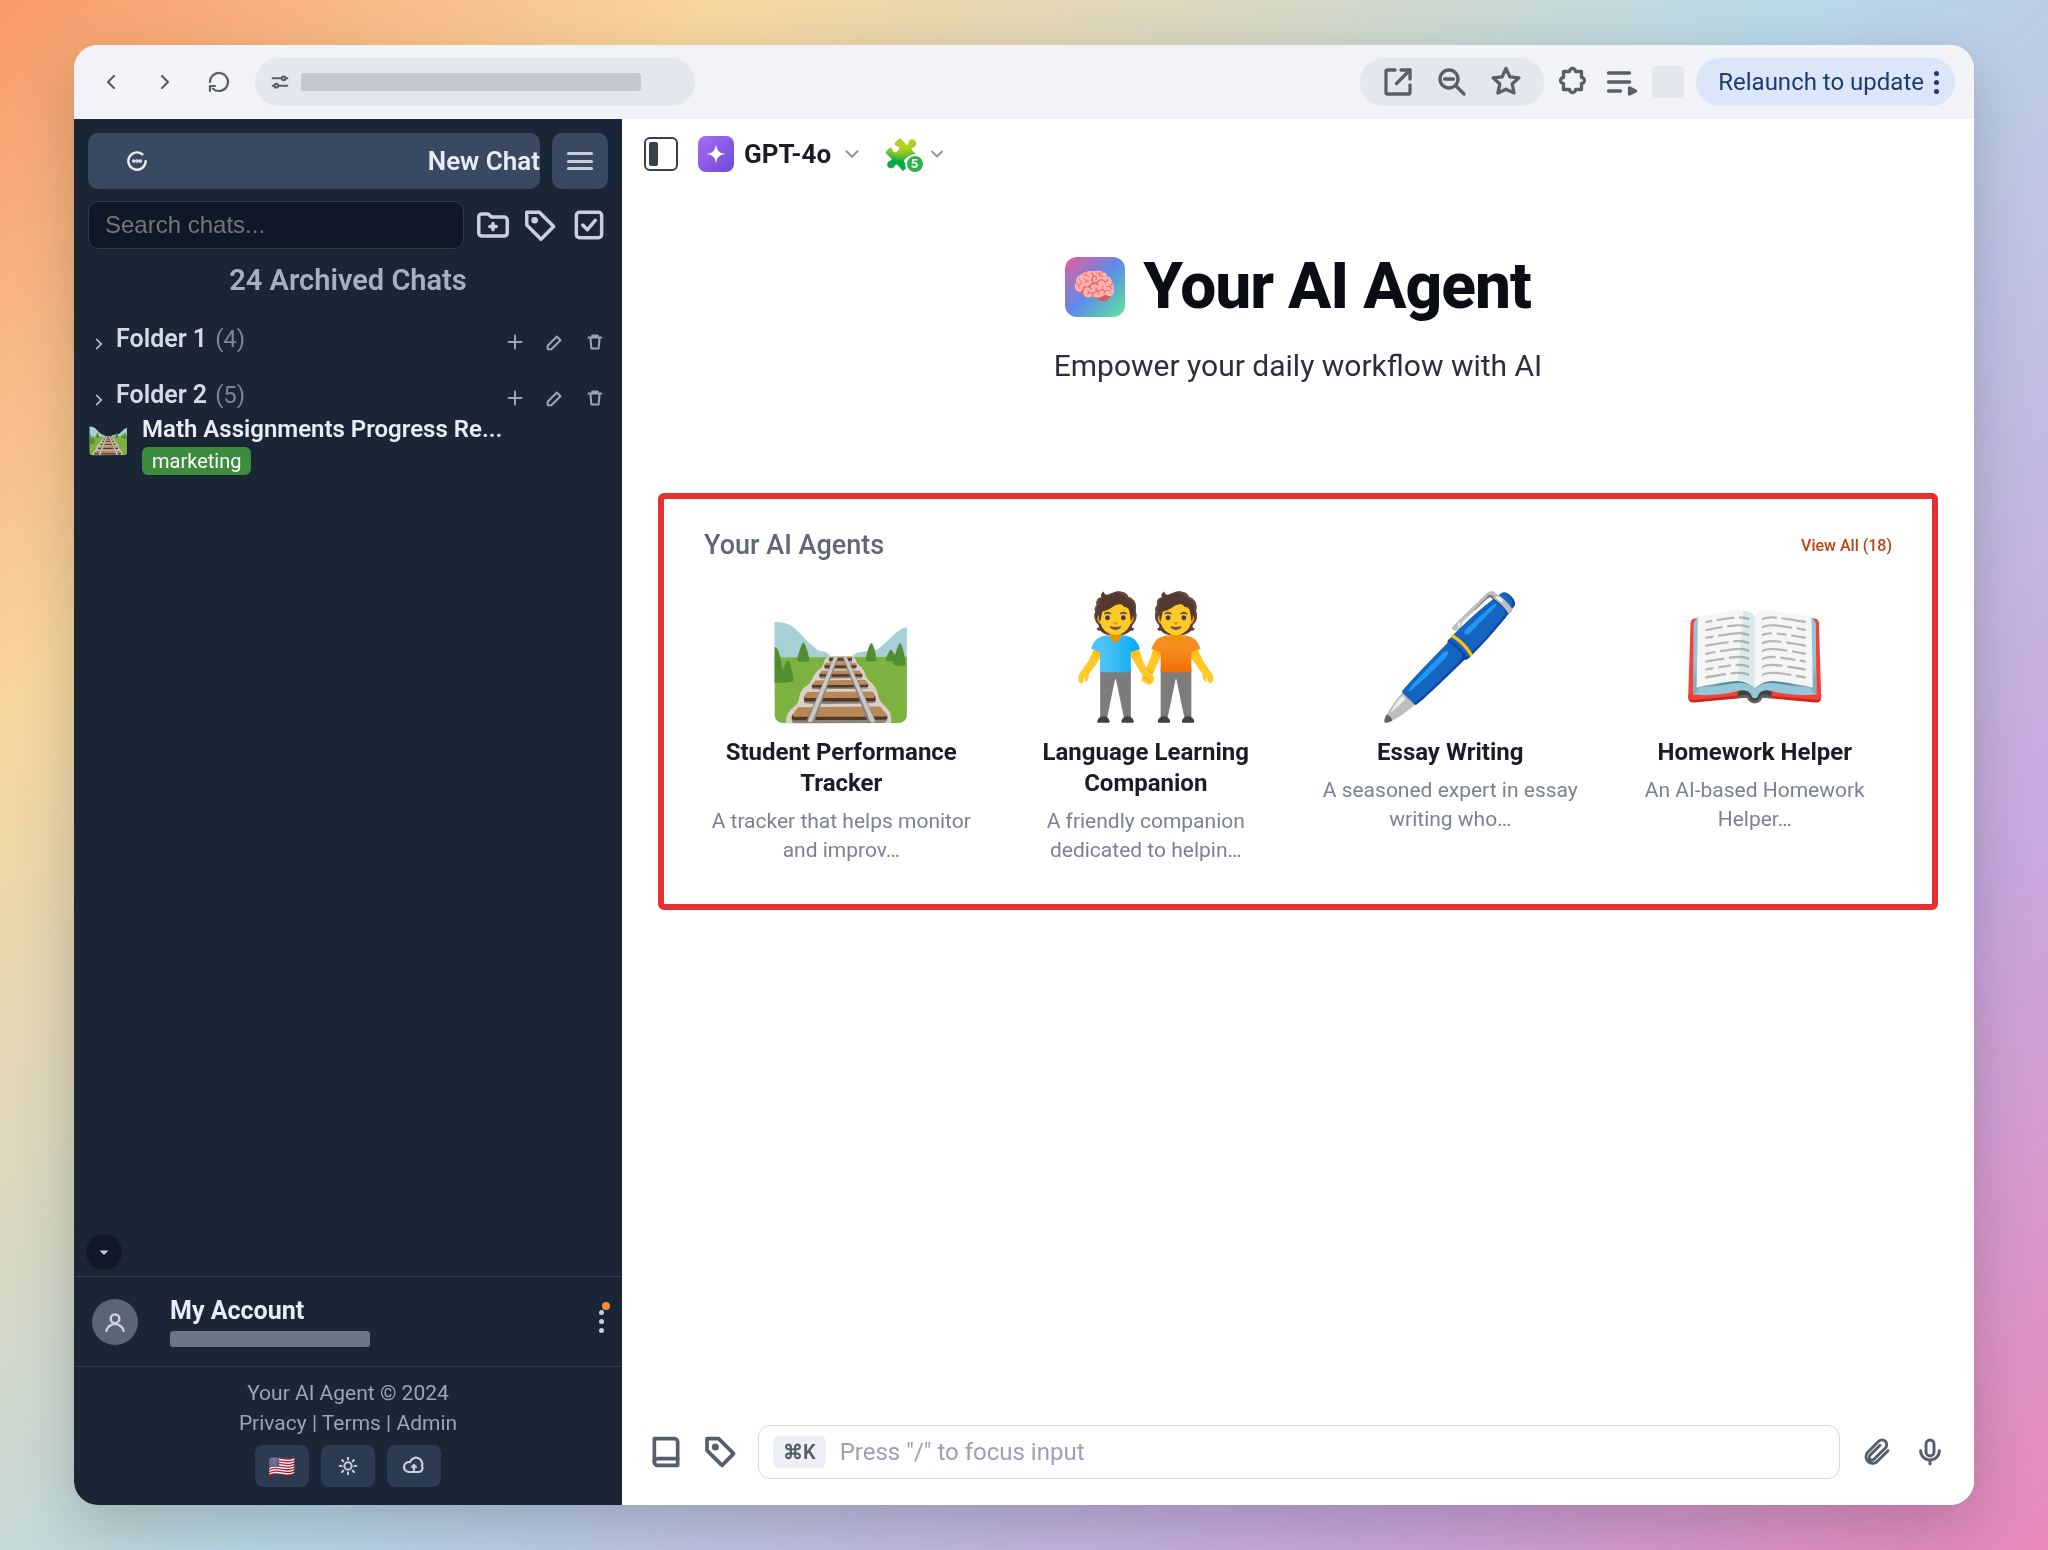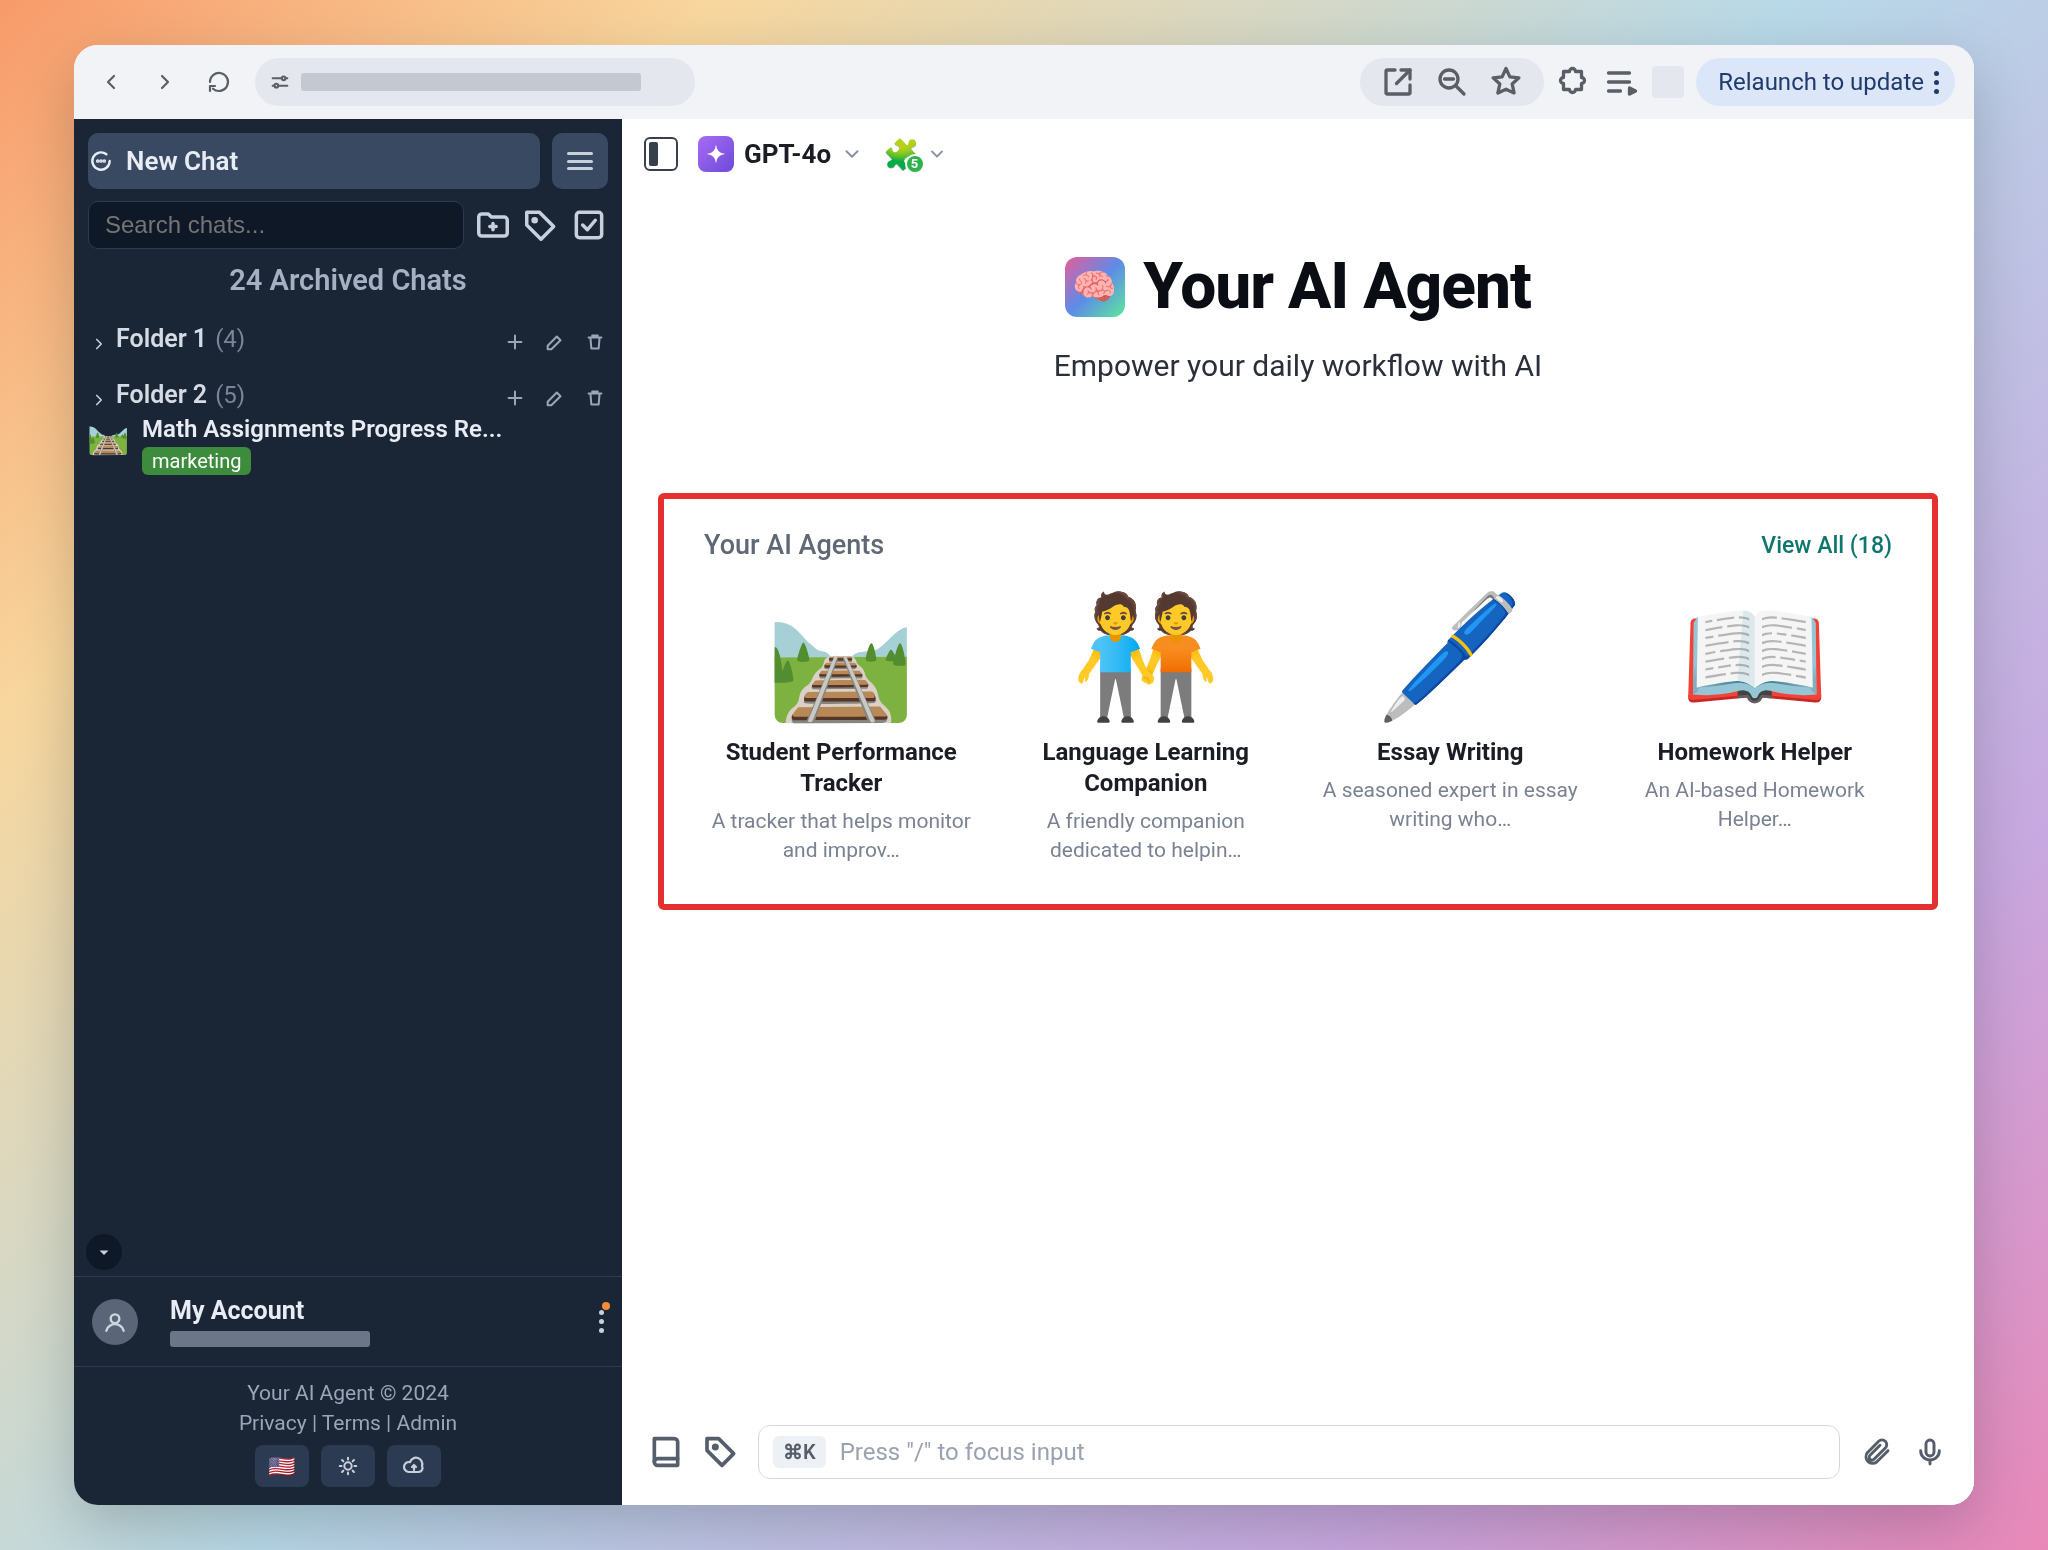--- a/index.html
+++ b/index.html
@@ -52,22 +52,22 @@
 
 
 .sidebar {
   width: 548px; background: #1a2536; color: #d5dbe5;
   display: flex; flex-direction: column; font-size: 24px;
 }
 .side-pad { padding: 14px; display: flex; flex-direction: column; gap: 12px; }
 .row-flex { display: flex; gap: 12px; }
 .new-chat {
   flex: 1; height: 56px; background: #394962; border-radius: 10px;
-  display: flex; align-items: center; justify-content: flex-start; gap: 12px;
-  font-weight: 600; font-size: 26px; color: #e8edf5;
+  display: flex; align-items: center; justify-content: space-between; gap: 12px;
+  font-weight: 600; font-size: 26px; color: #e8edf5; padding-left: 36px;
 }
 .hamburger {
   width: 56px; height: 56px; background: #394962; border-radius: 10px;
   display: flex; align-items: center; justify-content: center;
 }
 .hamburger-lines { width: 26px; height: 18px; display: flex; flex-direction: column; justify-content: space-between; }
 .hamburger-lines span { height: 3px; background: #c8d0dd; border-radius: 2px; }
 .search-row { display: flex; gap: 10px; align-items: center; }
 .search-input {
   flex: 1; height: 48px; background: #0f1826; border: 1px solid #2c3a52; border-radius: 10px;
@@ -129,21 +129,21 @@
 .hero-logo { width: 60px; height: 60px; border-radius: 12px; background: linear-gradient(135deg,#e85d9a,#5d8be8,#5de89a); display:flex; align-items:center; justify-content:center; font-size:36px; }
 .hero-title h1 { font-size: 64px; font-weight: 800; color: #0a0d14; letter-spacing: -1px; }
 .hero-sub { font-size: 30px; color: #2a2f3a; margin-top: 24px; }
 
 .agents-panel {
   margin: 110px 36px 0; border: 6px solid #e63030; border-radius: 6px;
   padding: 30px 40px 40px;
 }
 .agents-head { display: flex; justify-content: space-between; align-items: center; margin-bottom: 24px; }
 .agents-head .title { font-size: 27px; color: #606876; font-weight: 500; }
-.view-all { color: #0f766e; font-size: 23px; font-weight: 500; }
+.view-all { color: #c2410c; font-size: 16px; font-weight: 500; }
 .agent-grid { display: grid; grid-template-columns: repeat(4, 1fr); gap: 30px; }
 .agent-card { text-align: center; }
 .agent-emoji { font-size: 120px; line-height: 1.2; margin-bottom: 8px; }
 .agent-name { font-size: 24px; font-weight: 700; color: #1a1d24; line-height: 1.3; }
 .agent-desc { font-size: 21px; color: #7a8292; margin-top: 8px; line-height: 1.35; }
 
 .composer {
   position: absolute; bottom: 22px; left: 24px; right: 24px; height: 62px;
   display: flex; align-items: center; gap: 16px;
 }

